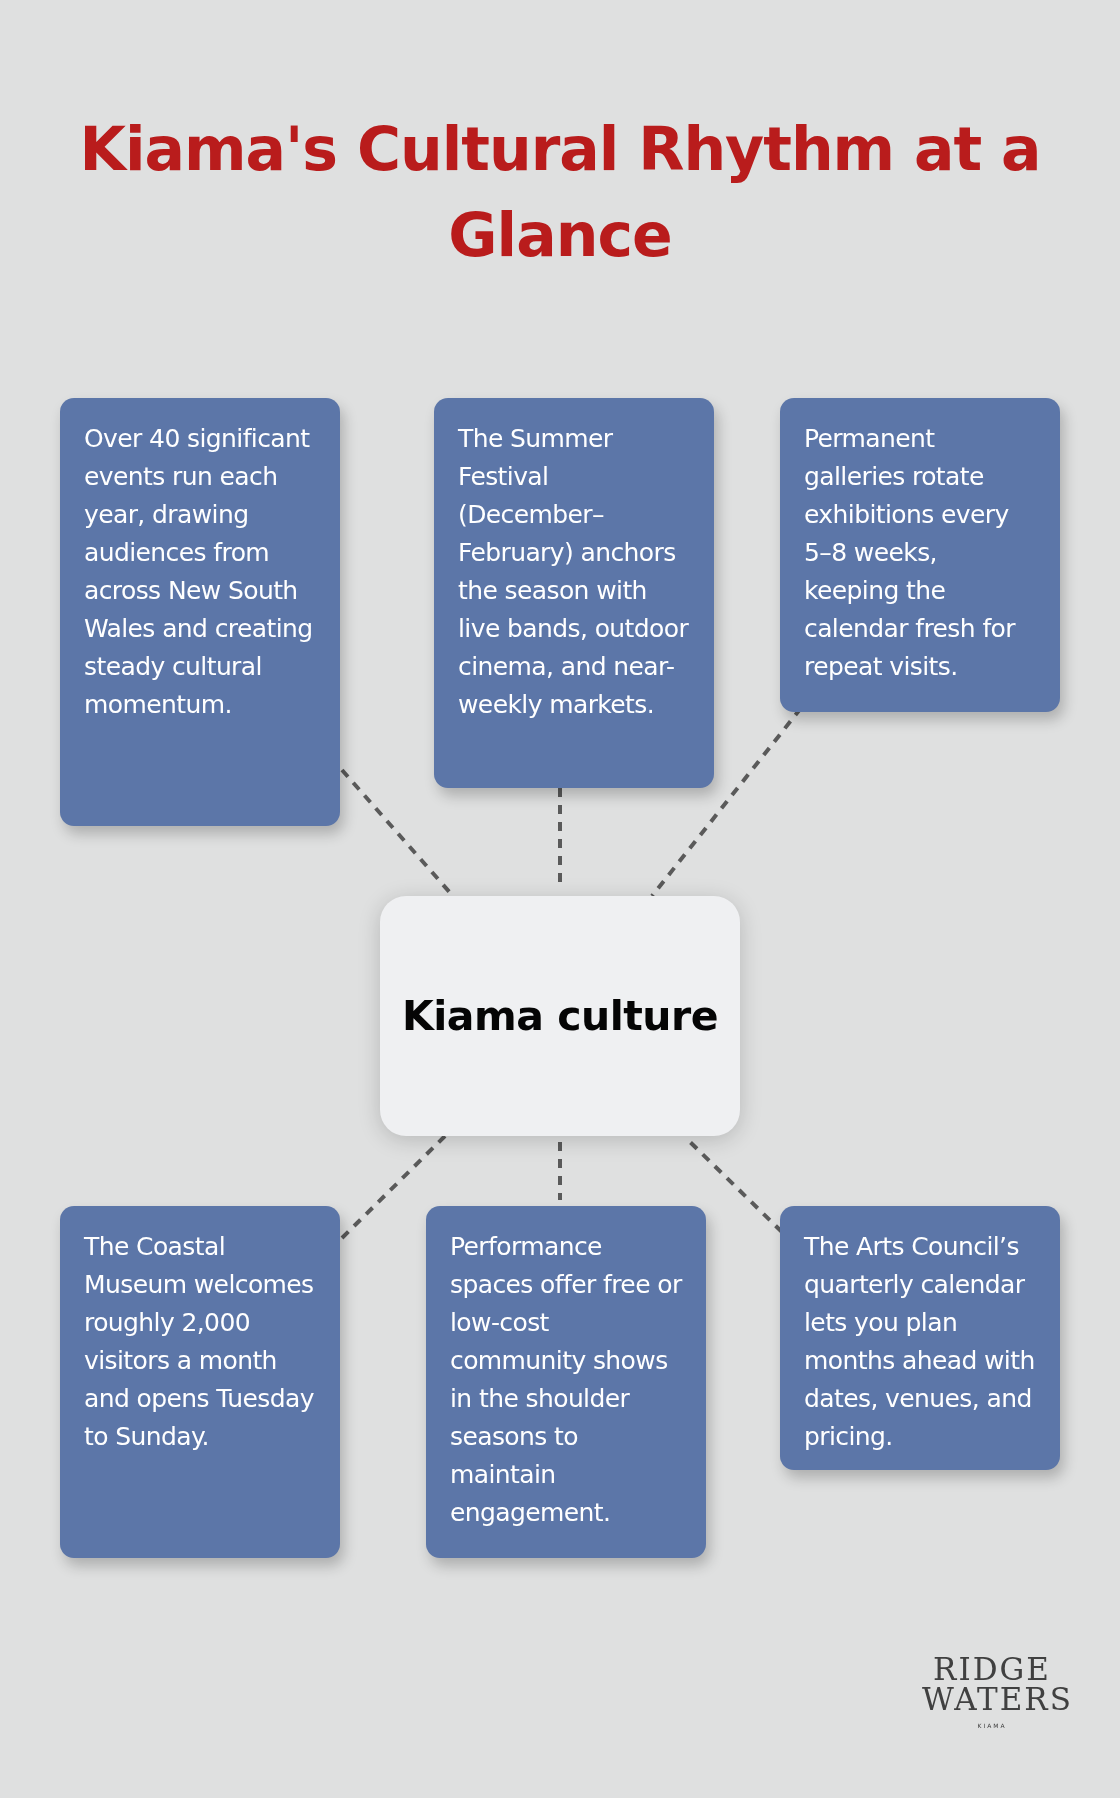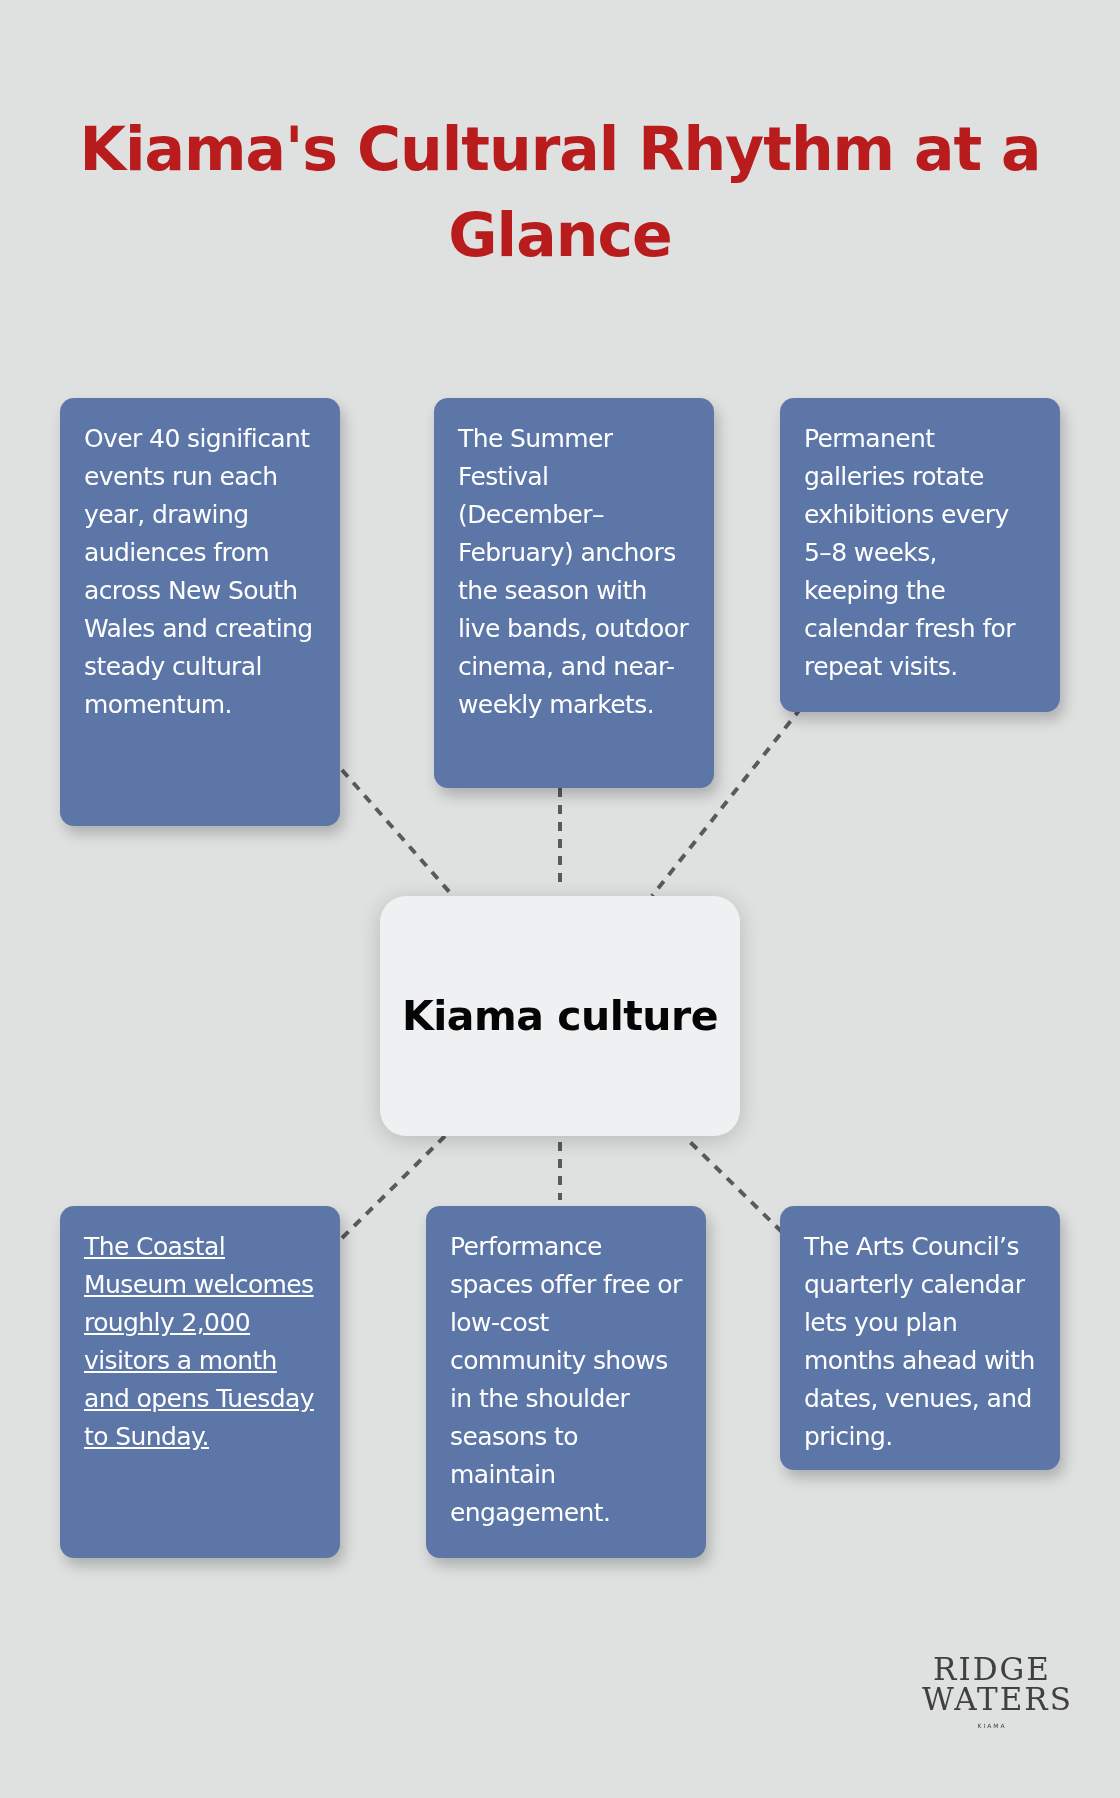--- a/index.html
+++ b/index.html
@@ -118,21 +118,21 @@
 </div>
 
 <div class="card" style="left:780px; top:398px; height:314px;">
   <span>Permanent galleries rotate exhibitions every 5–8 weeks, keeping the calendar fresh for repeat visits.</span>
 </div>
 
 <div class="center-node">
   <span class="center-label">Kiama culture</span>
 </div>
 
-<div class="card" style="left:60px; top:1206px; height:352px;text-decoration:underline;">
+<div class="card" style="left:60px; top:1206px; height:352px;">
   <span>The Coastal Museum welcomes roughly 2,000 visitors a month and opens Tuesday to Sunday.</span>
 </div>
 
 <div class="card" style="left:420px; top:1206px; height:352px;margin-left:6px;">
   <span>Performance spaces offer free or low-cost community shows in the shoulder seasons to maintain engagement.</span>
 </div>
 
 <div class="card" style="left:780px; top:1206px; height:264px;">
   <span>The Arts Council’s quarterly calendar lets you plan months ahead with dates, venues, and pricing.</span>
 </div>

